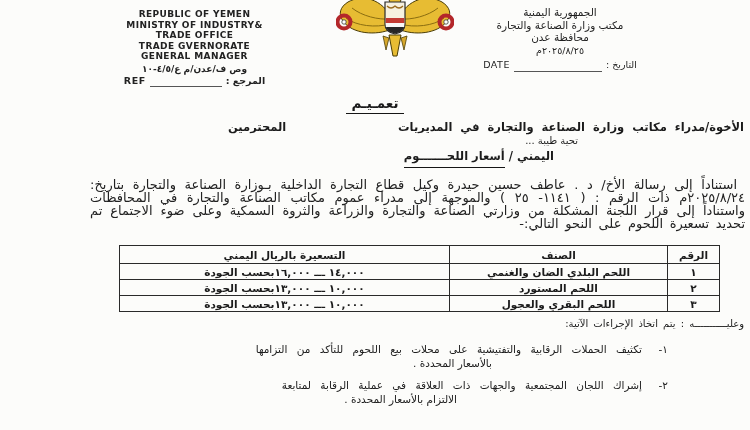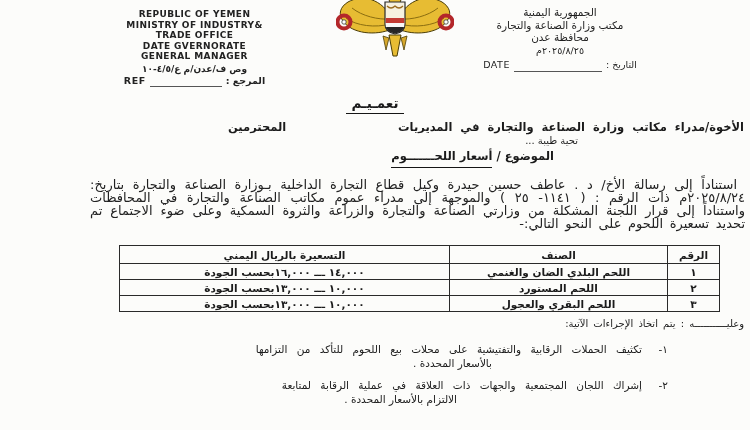--- a/index.html
+++ b/index.html
@@ -70,21 +70,21 @@
 </style>
 </head>
 <body>
 
 <div class="page">
 
   <div class="hdr-left">
     <div>REPUBLIC OF  YEMEN</div>
     <div>MINISTRY OF INDUSTRY&amp;</div>
     <div>TRADE OFFICE</div>
-    <div>DATE GVERNORATE</div>
+    <div>TRADE GVERNORATE</div>
     <div>GENERAL MANAGER</div>
     <div class="ar-ref">وص ف/عدن/م ع/٤/٥-١٠</div>
     <div class="ref-row">
       <span>REF</span>
       <span class="dash-line"></span>
       <span class="ar-lbl">المرجع :</span>
     </div>
   </div>
 
   <div class="emblem">
@@ -133,21 +133,21 @@
     <span>تعمـيـم</span>
   </div>
 
   <div class="addressee">
     <span>الأخوة/مدراء مكاتب وزارة الصناعة والتجارة في المديريات</span>
     <span>المحترمين</span>
   </div>
   <div class="greeting">تحية طيبة ...</div>
 
   <div class="subject">
-    <span>الموضوع / </span><span class="u">أسعار اللحـــــــوم</span>
+    <span>اليمني / </span><span class="u">أسعار اللحـــــــوم</span>
   </div>
 
   <div class="body-par">استناداً إلى رسالة الأخ/ د . عاطف حسين حيدرة وكيل قطاع التجارة الداخلية بـوزارة الصناعة والتجارة بتاريخ: ٢٠٢٥/٨/٢٤م ذات الرقم : ( ١١٤١- ٢٥ ) والموجهة إلى مدراء عموم مكاتب الصناعة والتجارة في المحافظات واستناداً إلى قرار اللجنة المشكلة من وزارتي الصناعة والتجارة والزراعة والثروة السمكية وعلى ضوء الاجتماع تم تحديد تسعيرة اللحوم على النحو التالي:-</div>
 
   <table class="price">
     <colgroup>
         <col style="width:52px">
         <col style="width:218px">
         <col style="width:330px">
       </colgroup>

